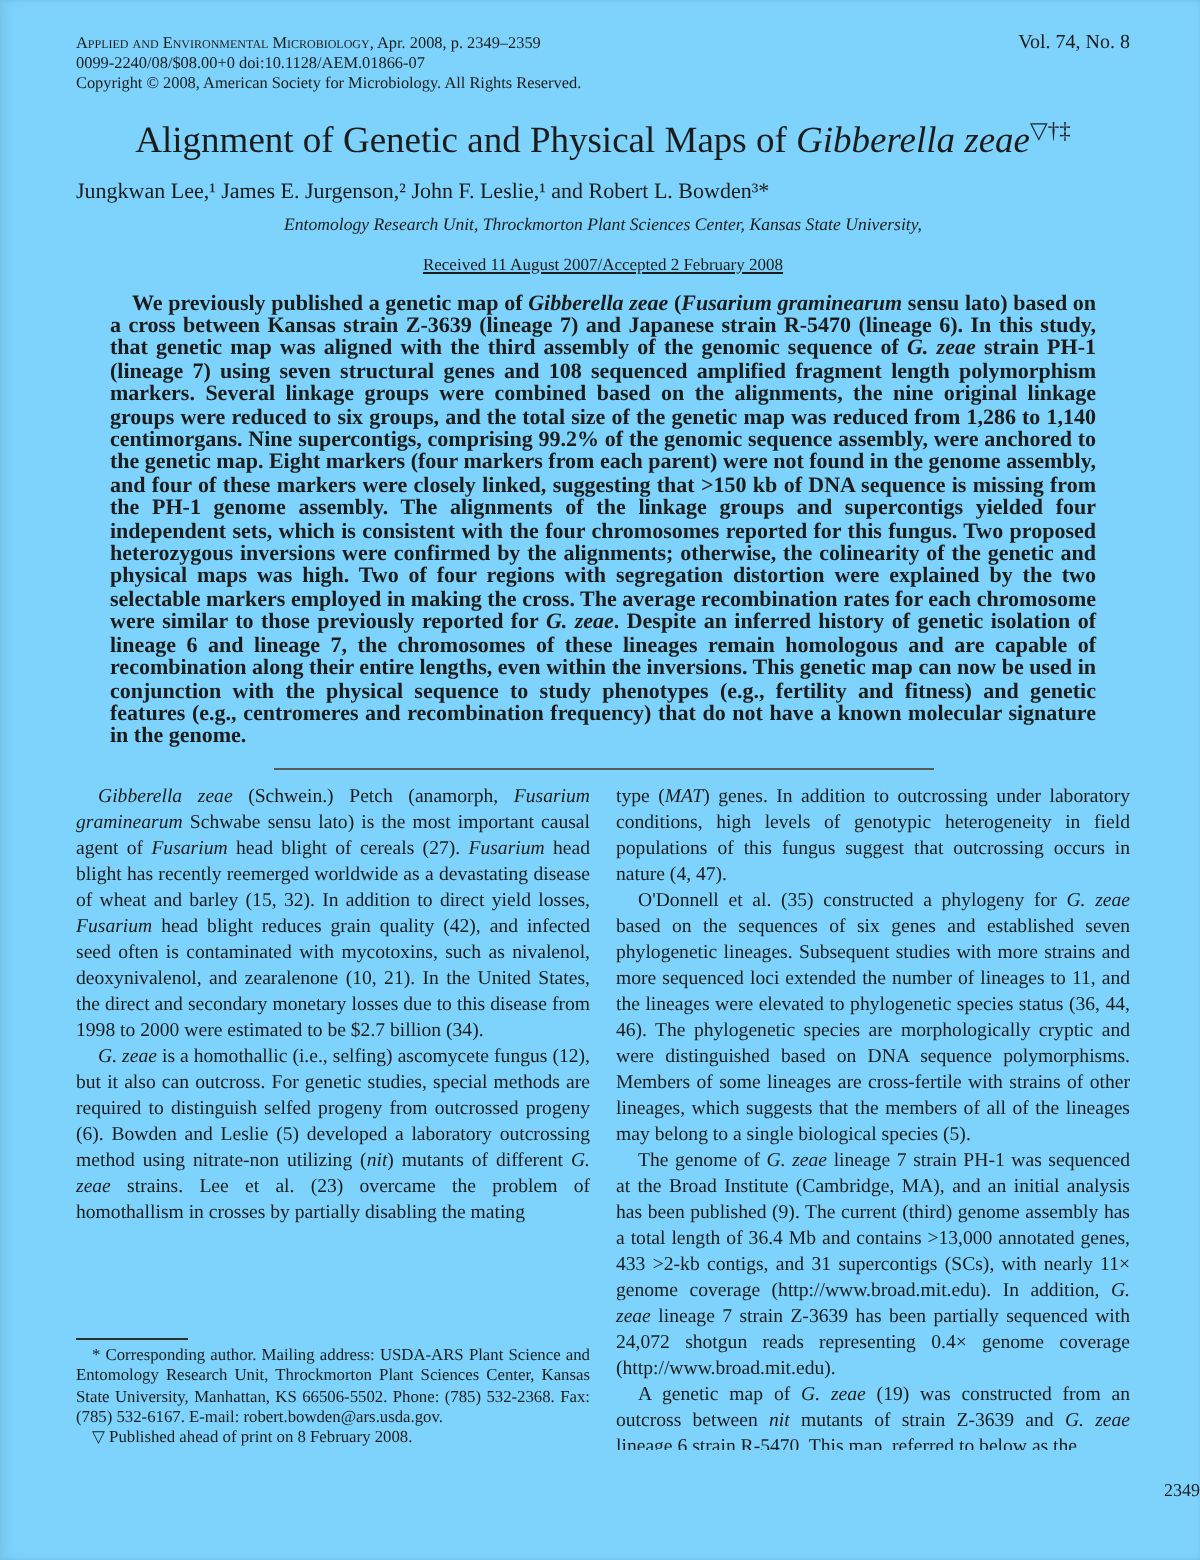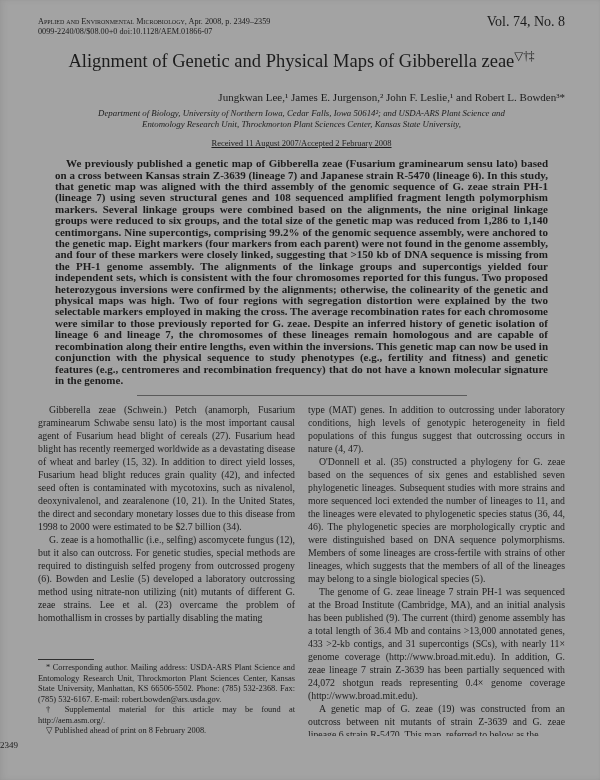--- a/index.html
+++ b/index.html
@@ -1,41 +1,41 @@
 <!DOCTYPE html>
 <html><head>
 <meta charset="utf-8">
 <style>
   html,body{margin:0;padding:0;background:#e9e9e7;}
   .page{
     position:relative;
     width:600px;height:780px;
     margin:0;
-    background:#a3a3a3;
+    background:#7dd3fc;
     box-shadow:inset 3px 0 6px rgba(0,0,0,0.06), inset 0 0 2px rgba(0,0,0,0.05);
     font-family:"Liberation Serif","DejaVu Serif",serif;
     color:#1c1c1c;
     box-sizing:border-box;
     padding:17px 35px 0 38px;
     overflow:hidden;
   }
-  .it{}
+  .it{font-style:italic}
   .sc{font-variant:small-caps}
   sup{font-size:0.62em;vertical-align:super;line-height:0}
 
   .masthead{display:flex;justify-content:space-between;align-items:flex-start;
     font-size:8.2px;line-height:10px;}
   .masthead .left{white-space:nowrap}
-  .masthead .vol{font-size:14px;white-space:nowrap}
+  .masthead .vol{font-size:10px;white-space:nowrap}
 
   .title{
     text-align:center;font-size:18.5px;line-height:22px;margin-top:13px;
   }
   .authors{
-    text-align:right;font-size:11px;margin-top:19px;
+    text-align:left;font-size:11px;margin-top:8px;
   }
   .affils{
     text-align:center;font-style:italic;font-size:8.8px;line-height:10.6px;margin-top:5px;
   }
   .received{
     text-align:center;font-size:8.5px;margin-top:9px;text-decoration:underline;
   }
   .abstract{
     margin:10px 17px 0 17px;
     font-weight:bold;
@@ -58,59 +58,58 @@
   .footnotes{
     margin-top:auto;
     font-size:8.4px;line-height:10.4px;
   }
   .footnote-rule{
     width:56px;border:none;border-top:1.1px solid #2e2e2e;margin:0 0 3px 0;
   }
   .footnotes p{margin:0;text-indent:8px;}
   .pageno{
     position:absolute;left:0;right:0;bottom:30px;
-    text-align:left;font-size:9px;
+    text-align:right;font-size:9px;
   }
 </style>
 </head>
 <body>
 
 <div class="page">
 
   <div class="masthead">
     <div class="left">
       <div><span class="sc">Applied and Environmental Microbiology</span><span>, Apr. 2008, p. 2349–2359</span></div>
       <div>0099-2240/08/$08.00+0   doi:10.1128/AEM.01866-07</div>
+      <div>Copyright © 2008, American Society for Microbiology. All Rights Reserved.</div>
     </div>
     <div class="vol">Vol. 74, No. 8</div>
   </div>
 
   <div class="title"><span>Alignment of Genetic and Physical Maps of </span><span class="it">Gibberella zeae</span><sup>▽†‡</sup></div>
 
   <div class="authors">Jungkwan Lee,¹ James E. Jurgenson,² John F. Leslie,¹ and Robert L. Bowden³*</div>
 
   <div class="affils">
-    <div>Department of Biology, University of Northern Iowa, Cedar Falls, Iowa 50614²; and USDA-ARS Plant Science and</div>
     <div>Entomology Research Unit, Throckmorton Plant Sciences Center, Kansas State University,</div>
   </div>
 
   <div class="received">Received 11 August 2007/Accepted 2 February 2008</div>
 
   <div class="abstract"><span>We previously published a genetic map of </span><span class="it">Gibberella zeae</span><span> (</span><span class="it">Fusarium graminearum</span><span> sensu lato) based on a cross between Kansas strain Z-3639 (lineage 7) and Japanese strain R-5470 (lineage 6). In this study, that genetic map was aligned with the third assembly of the genomic sequence of </span><span class="it">G. zeae</span><span> strain PH-1 (lineage 7) using seven structural genes and 108 sequenced amplified fragment length polymorphism markers. Several linkage groups were combined based on the alignments, the nine original linkage groups were reduced to six groups, and the total size of the genetic map was reduced from 1,286 to 1,140 centimorgans. Nine supercontigs, comprising 99.2% of the genomic sequence assembly, were anchored to the genetic map. Eight markers (four markers from each parent) were not found in the genome assembly, and four of these markers were closely linked, suggesting that &gt;150 kb of DNA sequence is missing from the PH-1 genome assembly. The alignments of the linkage groups and supercontigs yielded four independent sets, which is consistent with the four chromosomes reported for this fungus. Two proposed heterozygous inversions were confirmed by the alignments; otherwise, the colinearity of the genetic and physical maps was high. Two of four regions with segregation distortion were explained by the two selectable markers employed in making the cross. The average recombination rates for each chromosome were similar to those previously reported for </span><span class="it">G. zeae</span><span>. Despite an inferred history of genetic isolation of lineage 6 and lineage 7, the chromosomes of these lineages remain homologous and are capable of recombination along their entire lengths, even within the inversions. This genetic map can now be used in conjunction with the physical sequence to study phenotypes (e.g., fertility and fitness) and genetic features (e.g., centromeres and recombination frequency) that do not have a known molecular signature in the genome.</span></div>
 
   <hr class="abstract-rule">
 
   <div class="columns">
     <div class="col">
       <p><span class="it">Gibberella zeae</span><span> (Schwein.) Petch (anamorph, </span><span class="it">Fusarium graminearum</span><span> Schwabe sensu lato) is the most important causal agent of </span><span class="it">Fusarium</span><span> head blight of cereals (27). </span><span class="it">Fusarium</span><span> head blight has recently reemerged worldwide as a devastating disease of wheat and barley (15, 32). In addition to direct yield losses, </span><span class="it">Fusarium</span><span> head blight reduces grain quality (42), and infected seed often is contaminated with mycotoxins, such as nivalenol, deoxynivalenol, and zearalenone (10, 21). In the United States, the direct and secondary monetary losses due to this disease from 1998 to 2000 were estimated to be $2.7 billion (34).</span></p>
       <p><span class="it">G. zeae</span><span> is a homothallic (i.e., selfing) ascomycete fungus (12), but it also can outcross. For genetic studies, special methods are required to distinguish selfed progeny from outcrossed progeny (6). Bowden and Leslie (5) developed a laboratory outcrossing method using nitrate-non utilizing (</span><span class="it">nit</span><span>) mutants of different </span><span class="it">G. zeae</span><span> strains. Lee et al. (23) overcame the problem of homothallism in crosses by partially disabling the mating</span></p>
       <div class="footnotes">
         <hr class="footnote-rule">
         <p><span>* Corresponding author. Mailing address: USDA-ARS Plant Science and Entomology Research Unit, Throckmorton Plant Sciences Center, Kansas State University, Manhattan, KS 66506-5502. Phone: (785) 532-2368. Fax: (785) 532-6167. E-mail: robert.bowden@ars.usda.gov.</span></p>
-        <p><span>† Supplemental material for this article may be found at http://aem.asm.org/.</span></p>
         <p><span>▽ Published ahead of print on 8 February 2008.</span></p>
       </div>
     </div>
     <div class="col">
       <p class="noindent"><span>type (</span><span class="it">MAT</span><span>) genes. In addition to outcrossing under laboratory conditions, high levels of genotypic heterogeneity in field populations of this fungus suggest that outcrossing occurs in nature (4, 47).</span></p>
       <p><span>O'Donnell et al. (35) constructed a phylogeny for </span><span class="it">G. zeae</span><span> based on the sequences of six genes and established seven phylogenetic lineages. Subsequent studies with more strains and more sequenced loci extended the number of lineages to 11, and the lineages were elevated to phylogenetic species status (36, 44, 46). The phylogenetic species are morphologically cryptic and were distinguished based on DNA sequence polymorphisms. Members of some lineages are cross-fertile with strains of other lineages, which suggests that the members of all of the lineages may belong to a single biological species (5).</span></p>
       <p><span>The genome of </span><span class="it">G. zeae</span><span> lineage 7 strain PH-1 was sequenced at the Broad Institute (Cambridge, MA), and an initial analysis has been published (9). The current (third) genome assembly has a total length of 36.4 Mb and contains &gt;13,000 annotated genes, 433 &gt;2-kb contigs, and 31 supercontigs (SCs), with nearly 11× genome coverage (http://www.broad.mit.edu). In addition, </span><span class="it">G. zeae</span><span> lineage 7 strain Z-3639 has been partially sequenced with 24,072 shotgun reads representing 0.4× genome coverage (http://www.broad.mit.edu).</span></p>
       <p><span>A genetic map of </span><span class="it">G. zeae</span><span> (19) was constructed from an outcross between </span><span class="it">nit</span><span> mutants of strain Z-3639 and </span><span class="it">G. zeae</span><span> lineage 6 strain R-5470. This map, referred to below as the</span></p>
     </div>
   </div>

